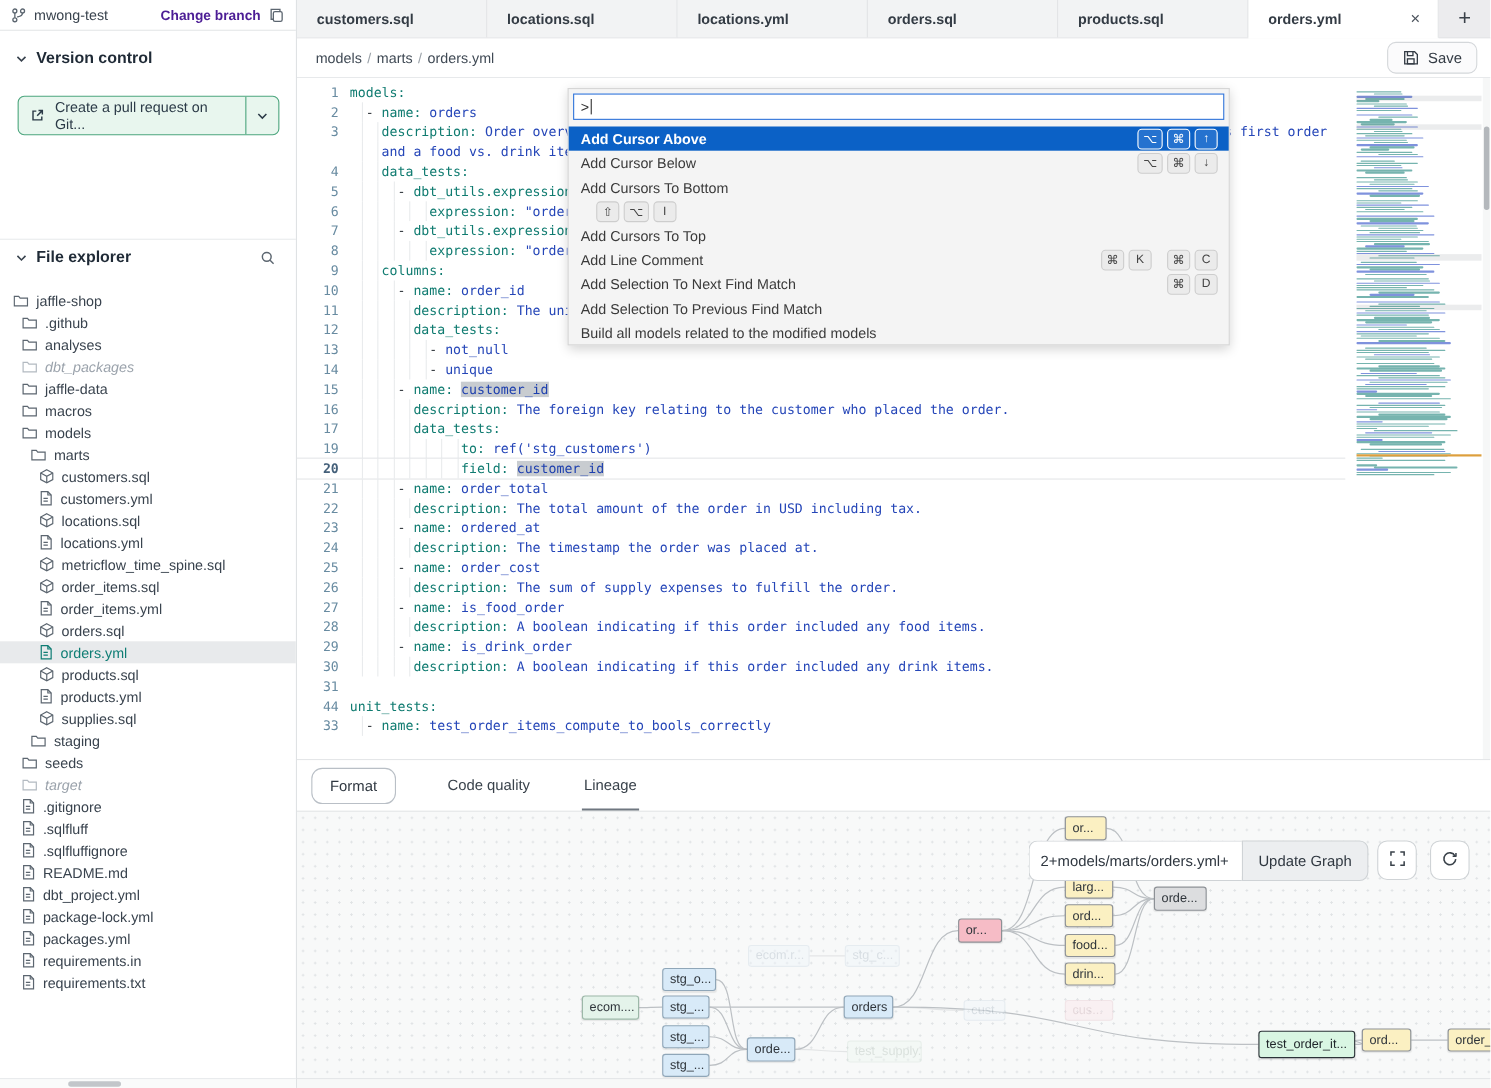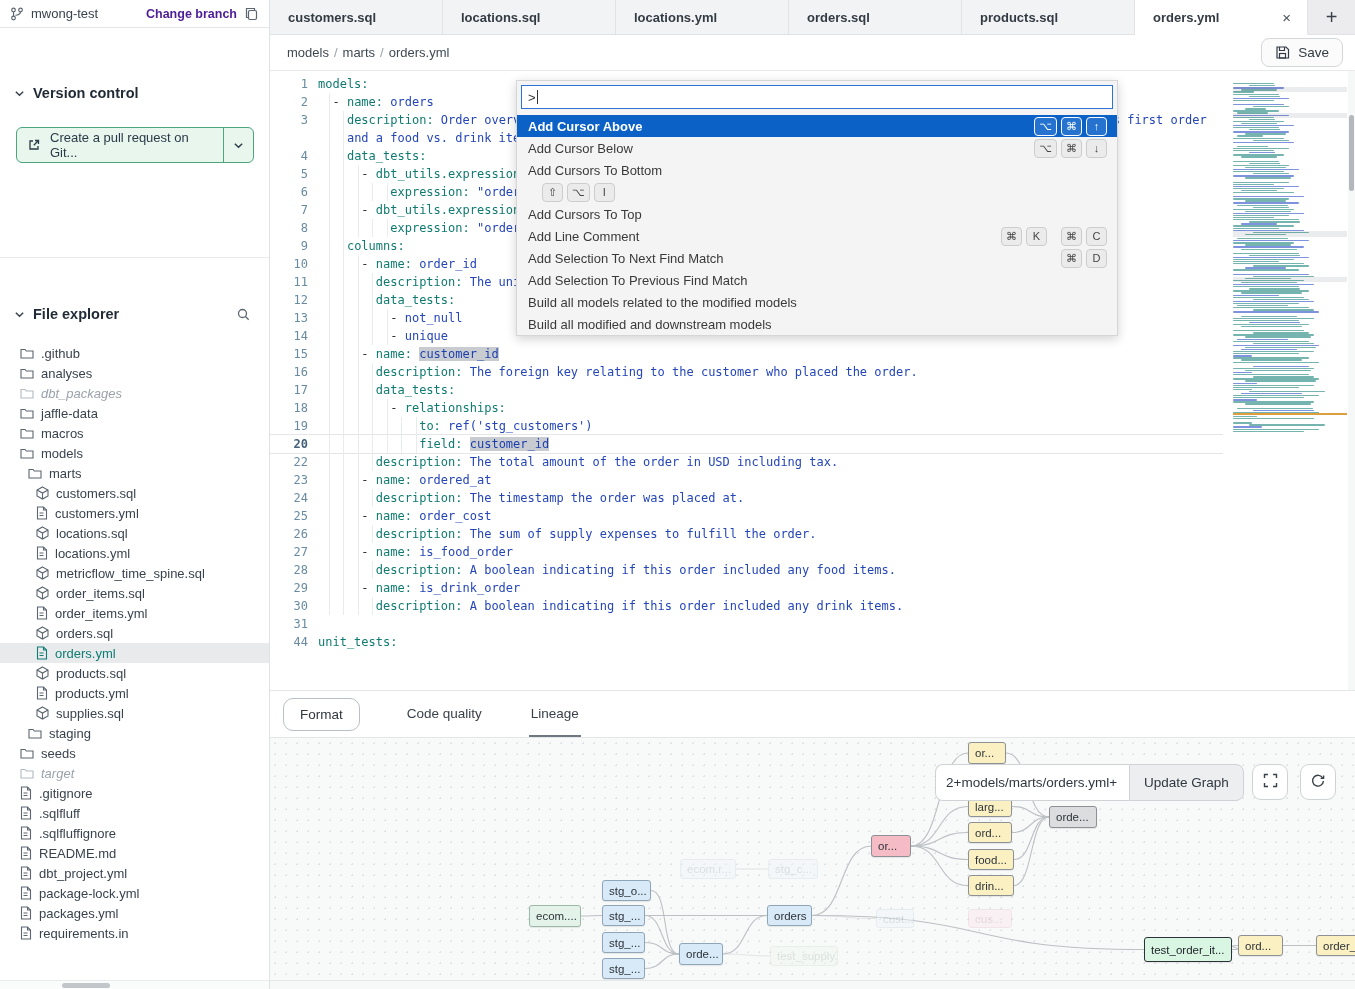--- a/index.html
+++ b/index.html
@@ -1,20 +1,20 @@
 <!DOCTYPE html>
 <html><head>
 <meta charset="utf-8">
 <style>
   * { box-sizing: border-box; margin: 0; padding: 0; }
   html,body { width:1355px; height:989px; overflow:hidden; font-family:"Liberation Sans",sans-serif; background:#fff; color:#39434e; }
   body { position:relative; display:flex; }
 
   
-  .sidebar { width:270px; min-width:270px; height:100%; border-right:1px solid #dfe2e4; display:flex; flex-direction:column; background:#fff;gap:40px; }
+  .sidebar { width:270px; min-width:270px; height:100%; border-right:1px solid #dfe2e4; display:flex; flex-direction:column; background:#fff; }
   .branch-bar { height:28px; display:flex; align-items:center; padding:0 10px; border-bottom:1px solid #e4e6e8; gap:7px; }
   .branch-name { font-size:13px; color:#39434e; flex:1; }
   .link-teal { font-size:12.5px; color:#4c1d95; font-weight:600; cursor:pointer; }
   .icon-btn { display:flex; align-items:center; justify-content:center; color:#5c6670; }
   .vc-section { height:190px; border-bottom:1px solid #e9ebed; }
   .section-header { display:flex; align-items:center; gap:8px; margin:17px 16px 0 14px; font-size:14.5px; font-weight:700; color:#1f2a36; }
   .section-header .sh-title { flex:1; }
   .pr-btn { margin:26px 16px 0 16px; width:238px; height:36px; border:1px solid #4ba57d; background:#e8f6ee; border-radius:6px; display:flex; align-items:stretch; cursor:pointer; }
   .pr-btn .pr-main { flex:1; display:flex; align-items:center; gap:9px; padding:0 10px; font-size:13px; color:#2b3a47; }
   .pr-btn .pr-caret { width:30px; border-left:1px solid #4ba57d; display:flex; align-items:center; justify-content:center; color:#2b3a47; }
@@ -148,20 +148,28 @@
       </span>
       <span class="sh-title">File explorer</span>
       <span class="icon-btn" style="margin-right:2px;">
         <svg width="15" height="15" viewBox="0 0 15 15" fill="none" stroke="#5c6670" stroke-width="1.3">
             <circle cx="6.5" cy="6.5" r="4"></circle>
             <path d="M9.5 9.5l3.2 3.2"></path>
           </svg>
       </span>
     </div>
     <div class="tree" id="tree">
+        <div class="tree-row" style="padding-left: 12px;">
+          <span class="ticon">
+            <svg width="14" height="13" viewBox="0 0 14 13" fill="none" stroke="currentColor" stroke-width="1.1">
+              <path d="M1 2.5h4l1.3 1.5H13v7H1z"></path>
+            </svg>
+          </span>
+          <span>jaffle-shop</span>
+        </div>
         <div class="tree-row" style="padding-left: 20px;">
           <span class="ticon">
             <svg width="14" height="13" viewBox="0 0 14 13" fill="none" stroke="currentColor" stroke-width="1.1">
               <path d="M1 2.5h4l1.3 1.5H13v7H1z"></path>
             </svg>
           </span>
           <span>.github</span>
         </div>
         <div class="tree-row" style="padding-left: 20px;">
           <span class="ticon">
@@ -482,34 +490,35 @@
         <div class="row"><span class="ln">8</span><span class="guide" style="left: 58.8383px;"></span><span class="guide" style="left: 73.2892px;"></span><span class="guide" style="left: 87.7403px;"></span><span class="guide" style="left: 102.191px;"></span><span class="guide" style="left: 116.642px;"></span><span class="tok-p">          </span><span class="tok-k">expression:</span><span class="tok-v"> "order_cost &gt;= 0"</span></div>
         <div class="row"><span class="ln">9</span><span class="guide" style="left: 58.8383px;"></span><span class="guide" style="left: 73.2892px;"></span><span class="tok-p">    </span><span class="tok-k">columns:</span></div>
         <div class="row"><span class="ln">10</span><span class="guide" style="left: 58.8383px;"></span><span class="guide" style="left: 73.2892px;"></span><span class="guide" style="left: 87.7403px;"></span><span class="tok-p">      - </span><span class="tok-k">name:</span><span class="tok-v"> order_id</span></div>
         <div class="row"><span class="ln">11</span><span class="guide" style="left: 58.8383px;"></span><span class="guide" style="left: 73.2892px;"></span><span class="guide" style="left: 87.7403px;"></span><span class="guide" style="left: 102.191px;"></span><span class="tok-p">        </span><span class="tok-k">description:</span><span class="tok-v"> The unique key of the orders mart.</span></div>
         <div class="row"><span class="ln">12</span><span class="guide" style="left: 58.8383px;"></span><span class="guide" style="left: 73.2892px;"></span><span class="guide" style="left: 87.7403px;"></span><span class="guide" style="left: 102.191px;"></span><span class="tok-p">        </span><span class="tok-k">data_tests:</span></div>
         <div class="row"><span class="ln">13</span><span class="guide" style="left: 58.8383px;"></span><span class="guide" style="left: 73.2892px;"></span><span class="guide" style="left: 87.7403px;"></span><span class="guide" style="left: 102.191px;"></span><span class="guide" style="left: 116.642px;"></span><span class="tok-p">          - </span><span class="tok-v">not_null</span></div>
         <div class="row"><span class="ln">14</span><span class="guide" style="left: 58.8383px;"></span><span class="guide" style="left: 73.2892px;"></span><span class="guide" style="left: 87.7403px;"></span><span class="guide" style="left: 102.191px;"></span><span class="guide" style="left: 116.642px;"></span><span class="tok-p">          - </span><span class="tok-v">unique</span></div>
         <div class="row"><span class="ln">15</span><span class="guide" style="left: 58.8383px;"></span><span class="guide" style="left: 73.2892px;"></span><span class="guide" style="left: 87.7403px;"></span><span class="tok-p">      - </span><span class="tok-k">name:</span><span class="tok-v"> </span><span class="tok-h">customer_id</span></div>
         <div class="row"><span class="ln">16</span><span class="guide" style="left: 58.8383px;"></span><span class="guide" style="left: 73.2892px;"></span><span class="guide" style="left: 87.7403px;"></span><span class="guide" style="left: 102.191px;"></span><span class="tok-p">        </span><span class="tok-k">description:</span><span class="tok-v"> The foreign key relating to the customer who placed the order.</span></div>
         <div class="row"><span class="ln">17</span><span class="guide" style="left: 58.8383px;"></span><span class="guide" style="left: 73.2892px;"></span><span class="guide" style="left: 87.7403px;"></span><span class="guide" style="left: 102.191px;"></span><span class="tok-p">        </span><span class="tok-k">data_tests:</span></div>
-        <div class="row"><span class="ln">18</span><span class="guide" style="left: 58.8383px;"></span><span class="guide" style="left: 73.2892px;"></span><span class="guide" style="left: 87.7403px;"></span><span class="guide" style="left: 102.191px;"></span><span class="guide" style="left: 116.642px;"></span><span class="tok-p">          - </span><span class="tok-k">relationships:</span></div>
         <div class="row"><span class="ln">19</span><span class="guide" style="left: 58.8383px;"></span><span class="guide" style="left: 73.2892px;"></span><span class="guide" style="left: 87.7403px;"></span><span class="guide" style="left: 102.191px;"></span><span class="guide" style="left: 116.642px;"></span><span class="guide" style="left: 131.093px;"></span><span class="guide" style="left: 145.544px;"></span><span class="tok-p">              </span><span class="tok-k">to:</span><span class="tok-v"> ref('stg_customers')</span></div>
         <div class="row cur"><span class="ln">20</span><span class="guide" style="left: 58.8383px;"></span><span class="guide" style="left: 73.2892px;"></span><span class="guide" style="left: 87.7403px;"></span><span class="guide" style="left: 102.191px;"></span><span class="guide" style="left: 116.642px;"></span><span class="guide" style="left: 131.093px;"></span><span class="guide" style="left: 145.544px;"></span><span class="tok-p">              </span><span class="tok-k">field:</span><span class="tok-v"> </span><span class="tok-h">customer_id</span></div>
+        <div class="row"><span class="ln">21</span><span class="guide" style="left: 58.8383px;"></span><span class="guide" style="left: 73.2892px;"></span><span class="guide" style="left: 87.7403px;"></span><span class="tok-p">      - </span><span class="tok-k">name:</span><span class="tok-v"> order_total</span></div>
         <div class="row"><span class="ln">22</span><span class="guide" style="left: 58.8383px;"></span><span class="guide" style="left: 73.2892px;"></span><span class="guide" style="left: 87.7403px;"></span><span class="guide" style="left: 102.191px;"></span><span class="tok-p">        </span><span class="tok-k">description:</span><span class="tok-v"> The total amount of the order in USD including tax.</span></div>
         <div class="row"><span class="ln">23</span><span class="guide" style="left: 58.8383px;"></span><span class="guide" style="left: 73.2892px;"></span><span class="guide" style="left: 87.7403px;"></span><span class="tok-p">      - </span><span class="tok-k">name:</span><span class="tok-v"> ordered_at</span></div>
         <div class="row"><span class="ln">24</span><span class="guide" style="left: 58.8383px;"></span><span class="guide" style="left: 73.2892px;"></span><span class="guide" style="left: 87.7403px;"></span><span class="guide" style="left: 102.191px;"></span><span class="tok-p">        </span><span class="tok-k">description:</span><span class="tok-v"> The timestamp the order was placed at.</span></div>
         <div class="row"><span class="ln">25</span><span class="guide" style="left: 58.8383px;"></span><span class="guide" style="left: 73.2892px;"></span><span class="guide" style="left: 87.7403px;"></span><span class="tok-p">      - </span><span class="tok-k">name:</span><span class="tok-v"> order_cost</span></div>
         <div class="row"><span class="ln">26</span><span class="guide" style="left: 58.8383px;"></span><span class="guide" style="left: 73.2892px;"></span><span class="guide" style="left: 87.7403px;"></span><span class="guide" style="left: 102.191px;"></span><span class="tok-p">        </span><span class="tok-k">description:</span><span class="tok-v"> The sum of supply expenses to fulfill the order.</span></div>
         <div class="row"><span class="ln">27</span><span class="guide" style="left: 58.8383px;"></span><span class="guide" style="left: 73.2892px;"></span><span class="guide" style="left: 87.7403px;"></span><span class="tok-p">      - </span><span class="tok-k">name:</span><span class="tok-v"> is_food_order</span></div>
         <div class="row"><span class="ln">28</span><span class="guide" style="left: 58.8383px;"></span><span class="guide" style="left: 73.2892px;"></span><span class="guide" style="left: 87.7403px;"></span><span class="guide" style="left: 102.191px;"></span><span class="tok-p">        </span><span class="tok-k">description:</span><span class="tok-v"> A boolean indicating if this order included any food items.</span></div>
         <div class="row"><span class="ln">29</span><span class="guide" style="left: 58.8383px;"></span><span class="guide" style="left: 73.2892px;"></span><span class="guide" style="left: 87.7403px;"></span><span class="tok-p">      - </span><span class="tok-k">name:</span><span class="tok-v"> is_drink_order</span></div>
         <div class="row"><span class="ln">30</span><span class="guide" style="left: 58.8383px;"></span><span class="guide" style="left: 73.2892px;"></span><span class="guide" style="left: 87.7403px;"></span><span class="guide" style="left: 102.191px;"></span><span class="tok-p">        </span><span class="tok-k">description:</span><span class="tok-v"> A boolean indicating if this order included any drink items.</span></div>
         <div class="row"><span class="ln">31</span></div>
         <div class="row"><span class="ln">44</span><span class="tok-k">unit_tests:</span></div>
+        <div class="row"><span class="ln">33</span><span class="guide" style="left: 58.8383px;"></span><span class="tok-p">  - </span><span class="tok-k">name:</span><span class="tok-v"> test_order_items_compute_to_bools_correctly</span></div>
       </div>
     <div class="minimap" id="minimap">
         <div class="mm-line" style="margin-left: 0px; width: 0px; background: rgba(84, 110, 210, 0.75);"></div>
         <div class="mm-line" style="width: 41px; background: rgba(45, 140, 132, 0.65);"></div>
         <div class="mm-line" style="margin-left: 16px; width: 26px; background: rgba(45, 140, 132, 0.65);"></div>
         <div class="mm-line" style="width: 51px; background: rgba(84, 110, 210, 0.75);"></div>
         <div class="mm-line" style="margin-left: 8px; width: 36px; background: rgba(45, 140, 132, 0.65);"></div>
         <div class="mm-line" style="margin-left: 0px; width: 21px; background: rgba(45, 140, 132, 0.65);"></div>
         <div class="mm-line" style="width: 46px; background: rgba(45, 140, 132, 0.65);"></div>
         <div class="mm-line" style="margin-left: 16px; width: 31px; background: rgba(45, 140, 132, 0.65);"></div>
@@ -817,18 +826,15 @@
             <span class="kchip">⌘</span>
             <span class="kchip">D</span>
           </span>
         </div>
         <div class="pal-row">
           <span class="plabel">Add Selection To Previous Find Match</span>
         </div>
         <div class="pal-row">
           <span class="plabel">Build all models related to the modified models</span>
         </div>
-        <div class="pal-row">
-          <span class="plabel">Build all modified and downstream models</span>
-        </div>
       </div>
   </div>
 </div>
 
 </body></html>

